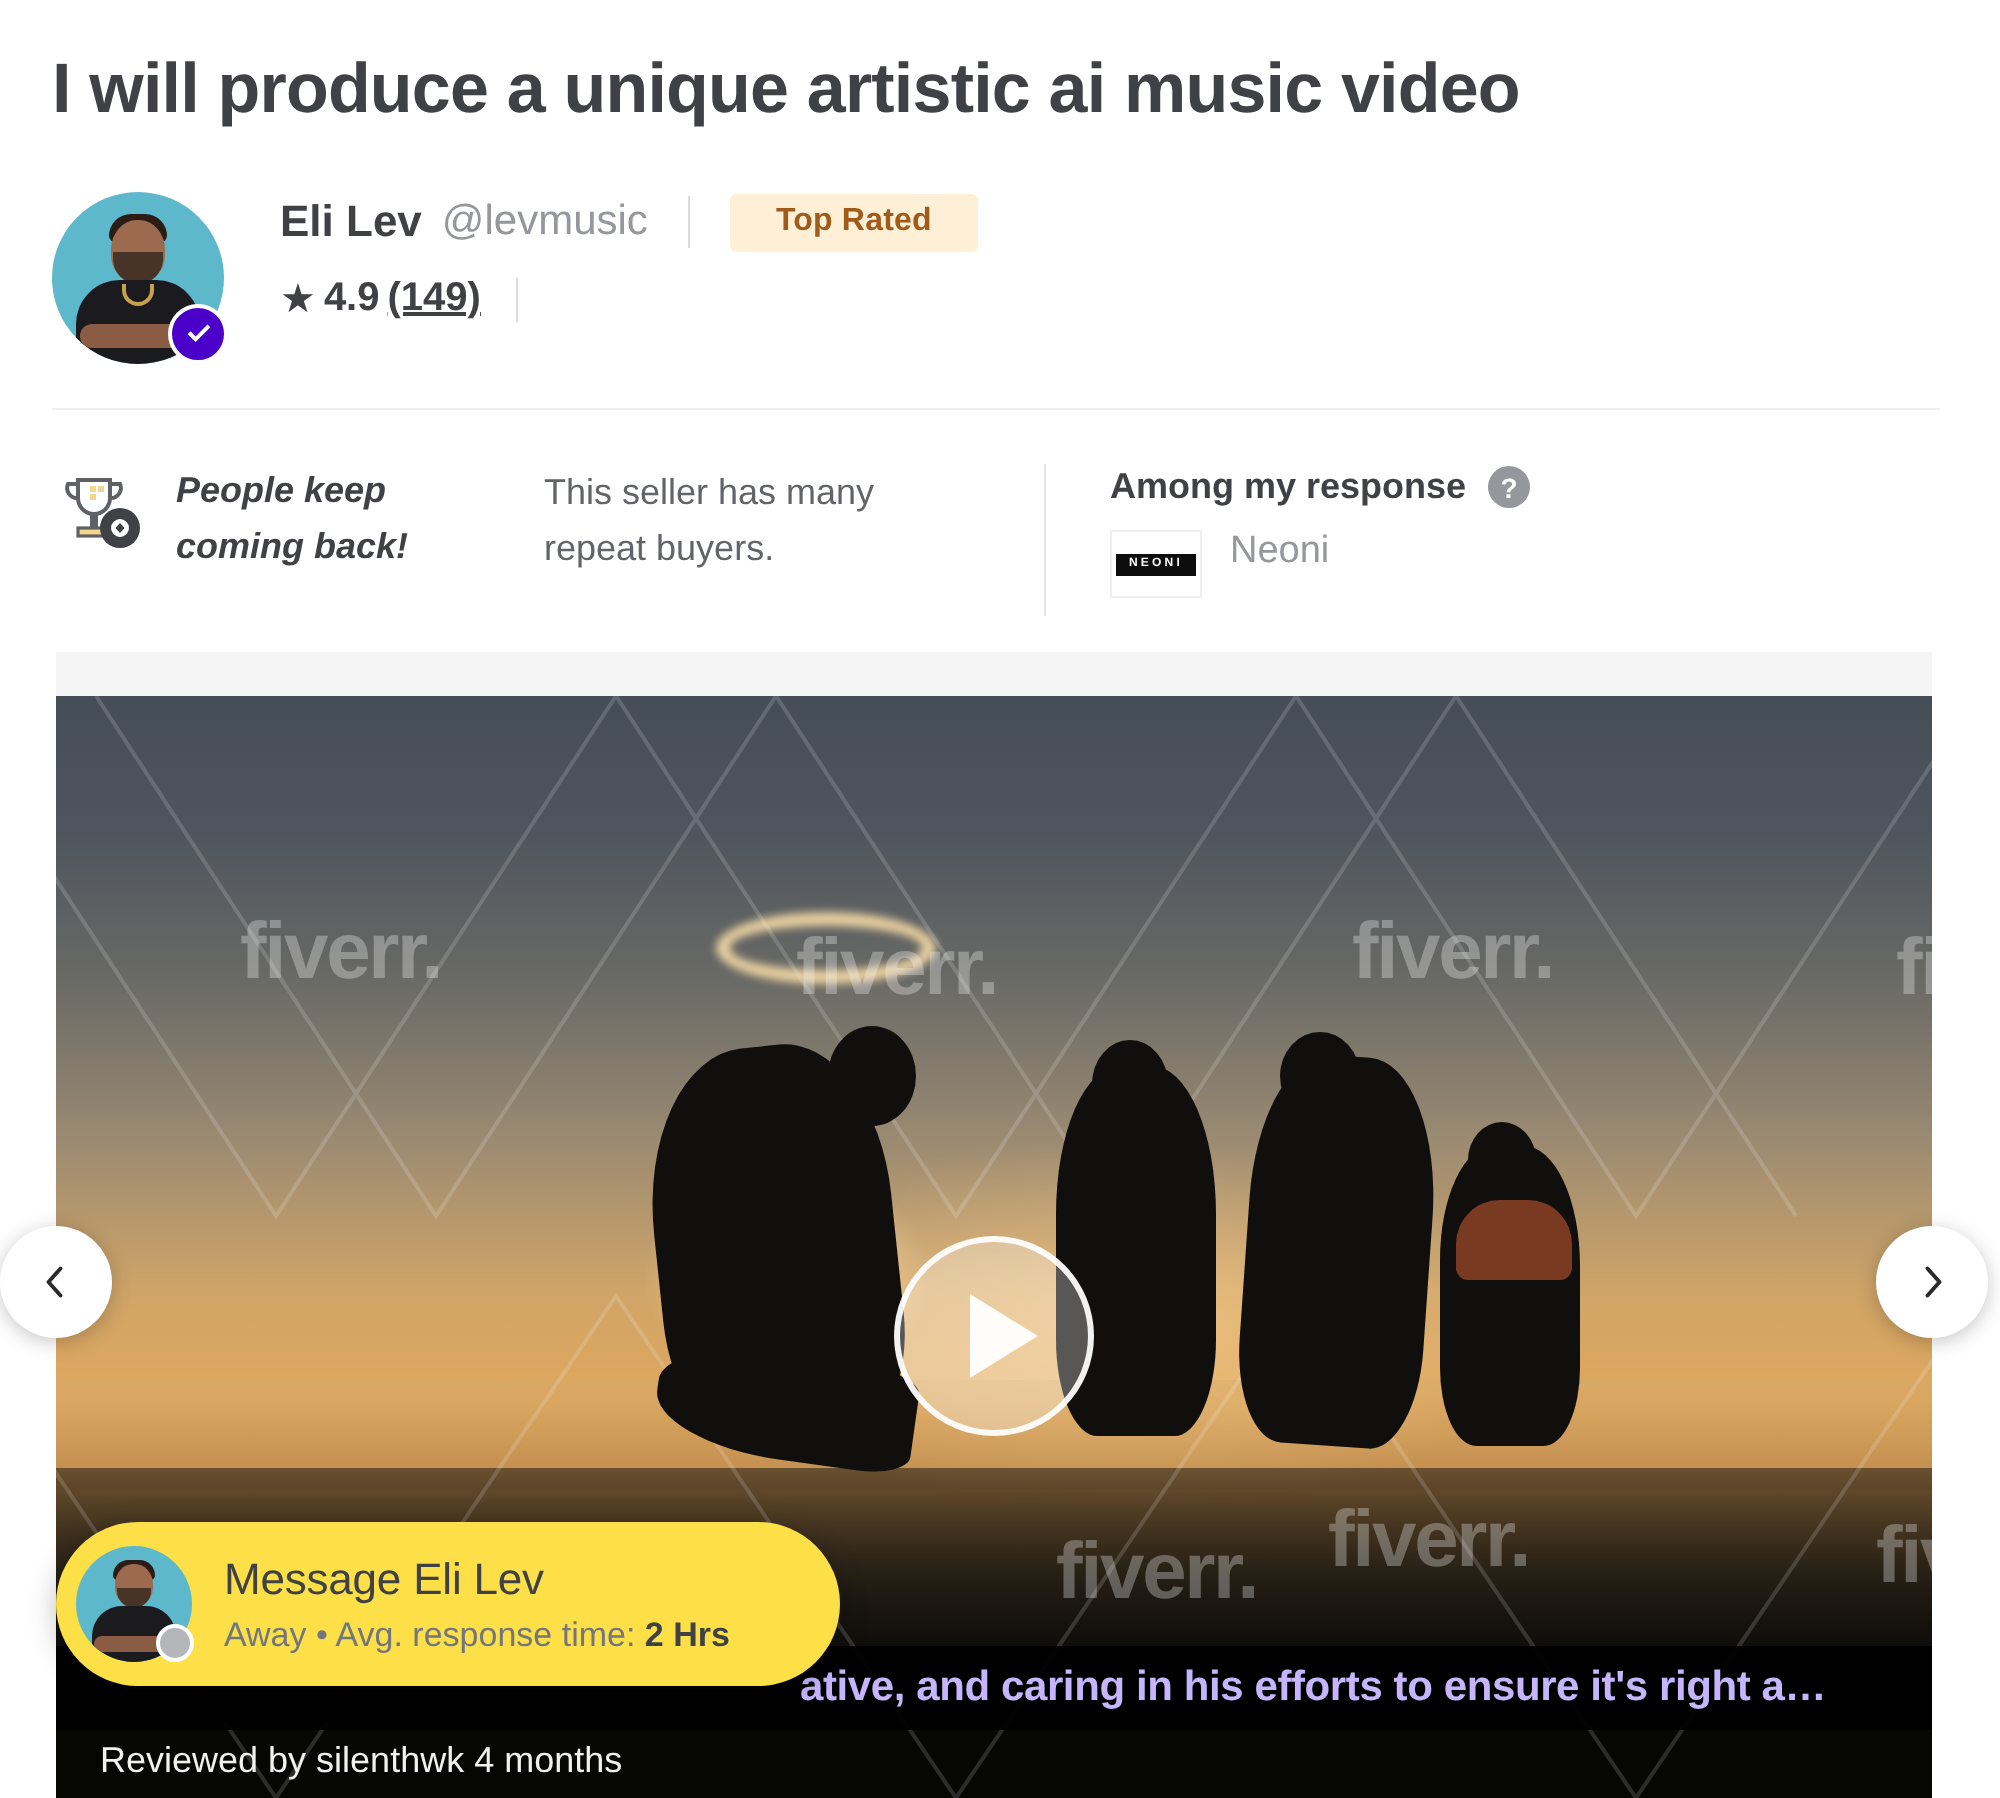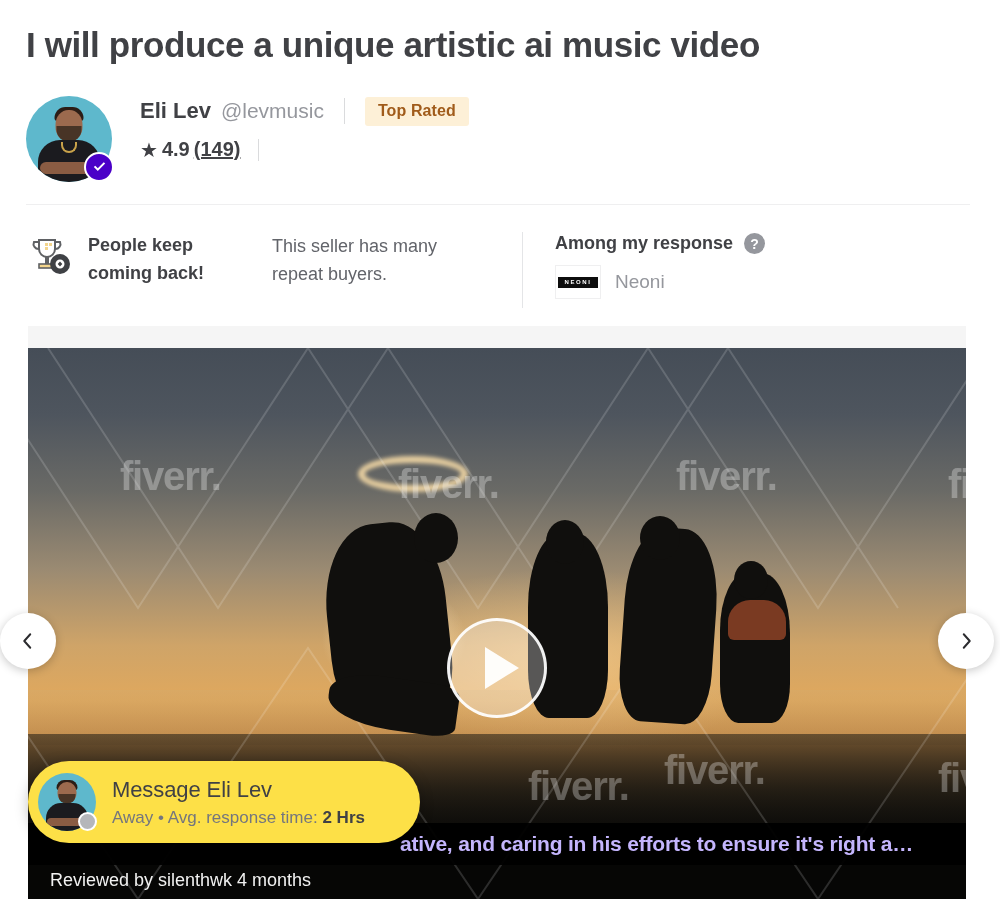--- a/index.html
+++ b/index.html
@@ -44,48 +44,48 @@
   }
   .verified-badge svg { width: 17px; height: 17px; display: block; }
 
   .seller-meta { margin-left: 28px; }
   .seller-line1 { display: flex; align-items: center; height: 30px; }
   .seller-name { font-size: 22px; font-weight: 700; color: #404145; }
   .seller-handle { font-size: 21px; color: #95979d; margin-left: 10px; font-weight: 400; }
   .vdivider { width: 1px; height: 26px; background: #dadbdd; margin: 0 20px; }
   .badge-toprated {
     background: #fdf0d7; color: #a05b1a; font-size: 16px; font-weight: 700;
-    padding: 5px 13px 6px; border-radius: 3px; letter-spacing: .1px;
+    padding: 5px 23px 6px; border-radius: 3px; letter-spacing: .1px;
   }
   .seller-line2 { display: flex; align-items: center; margin-top: 12px; }
   .star { color: #404145; font-size: 20px; line-height: 1; margin-right: 4px; }
   .rating-val { font-size: 20px; font-weight: 700; color: #404145; }
   .rating-count { font-size: 20px; font-weight: 700; color: #404145; text-decoration: underline; margin-left: 4px; }
   .vdivider2 { width: 1px; height: 22px; background: #dadbdd; margin: 0 18px; }
   .orders-queue { font-size: 19px; color: #62646a; }
 
   
   .hrule { position: absolute; left: 26px; top: 204px; width: 944px; height: 1px; background: #efeff0; }
 
   
   .strip { position: absolute; left: 26px; top: 232px; width: 944px; height: 80px; display: flex; }
   .strip-col-a { display: flex; align-items: flex-start; width: 246px; }
   .trophy-icon { width: 48px; height: 44px; flex: 0 0 48px; margin-top: 2px; }
-  .strip-headline { font-size: 18px; font-weight: 700; color: #404145; line-height: 1.55; margin-left: 14px; }
+  .strip-headline { font-size: 18px; font-weight: 700; color: #404145; line-height: 1.55; margin-left: 14px; font-style: italic; }
   .strip-col-b { width: 250px; font-size: 18px; color: #62646a; line-height: 1.55; padding-top: 1px; }
   .strip-vdiv { width: 1px; background: #e4e5e7; margin-right: 32px; height: 76px; }
   .strip-col-c { padding-top: 1px; }
   .clients-title-row { display: flex; align-items: center; }
   .clients-title { font-size: 18px; font-weight: 700; color: #404145; }
   .help-icon {
     width: 21px; height: 21px; border-radius: 50%; background: #95979d; color: #fff;
     font-size: 14px; font-weight: 700; display: inline-flex; align-items: center;
     justify-content: center; margin-left: 11px;
   }
-  .client-row { display: flex; align-items: center; margin-top: 11px; }
+  .client-row { display: flex; margin-top: 11px; }
   .client-logo {
     width: 46px; height: 34px; background: #fff; border: 1px solid #efeff0;
     display: flex; align-items: center; justify-content: center;
   }
   .client-logo-bar {
     width: 40px; height: 11px; background: #0d0d0d; color: #fff;
     font-size: 6px; font-weight: 700; letter-spacing: 1.6px;
     display: flex; align-items: center; justify-content: center;
   }
   .client-name { font-size: 19px; color: #95979d; margin-left: 14px; }

